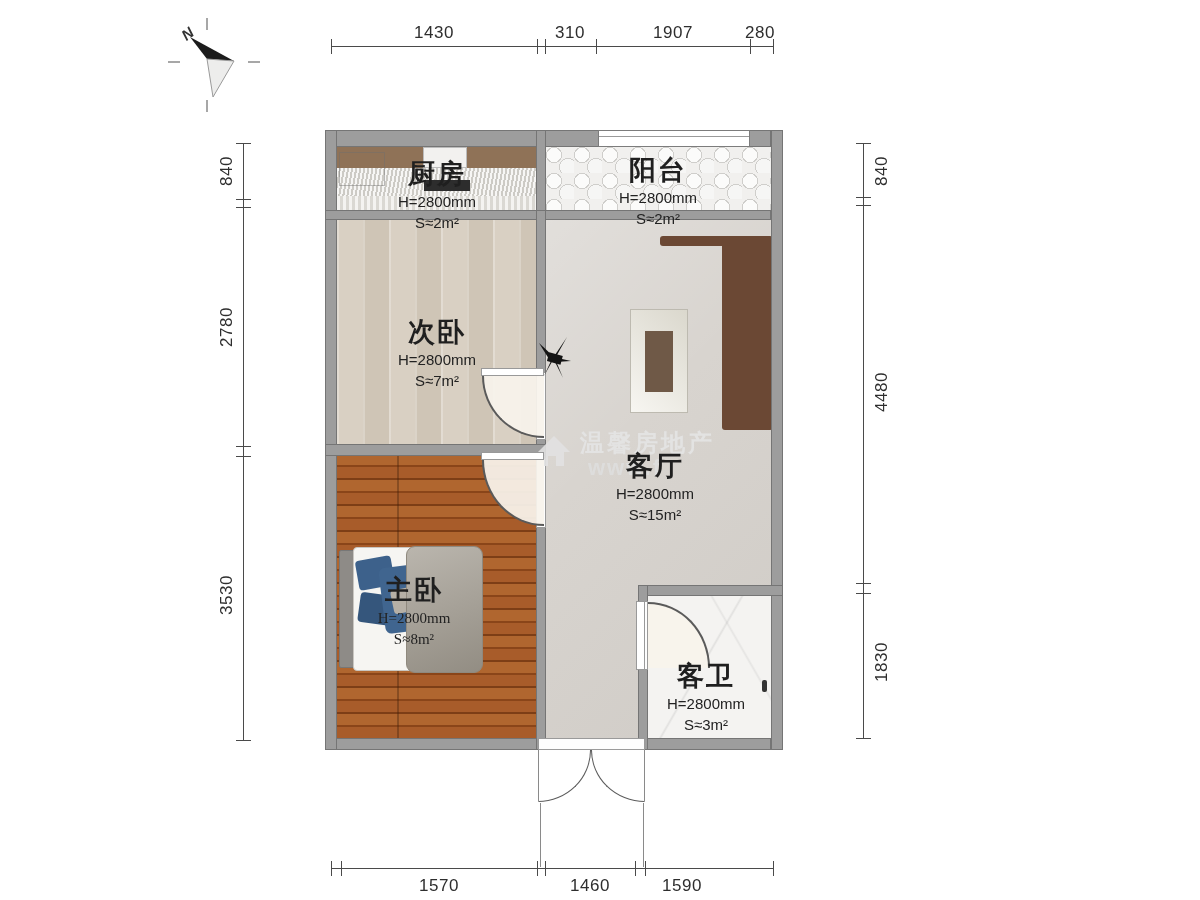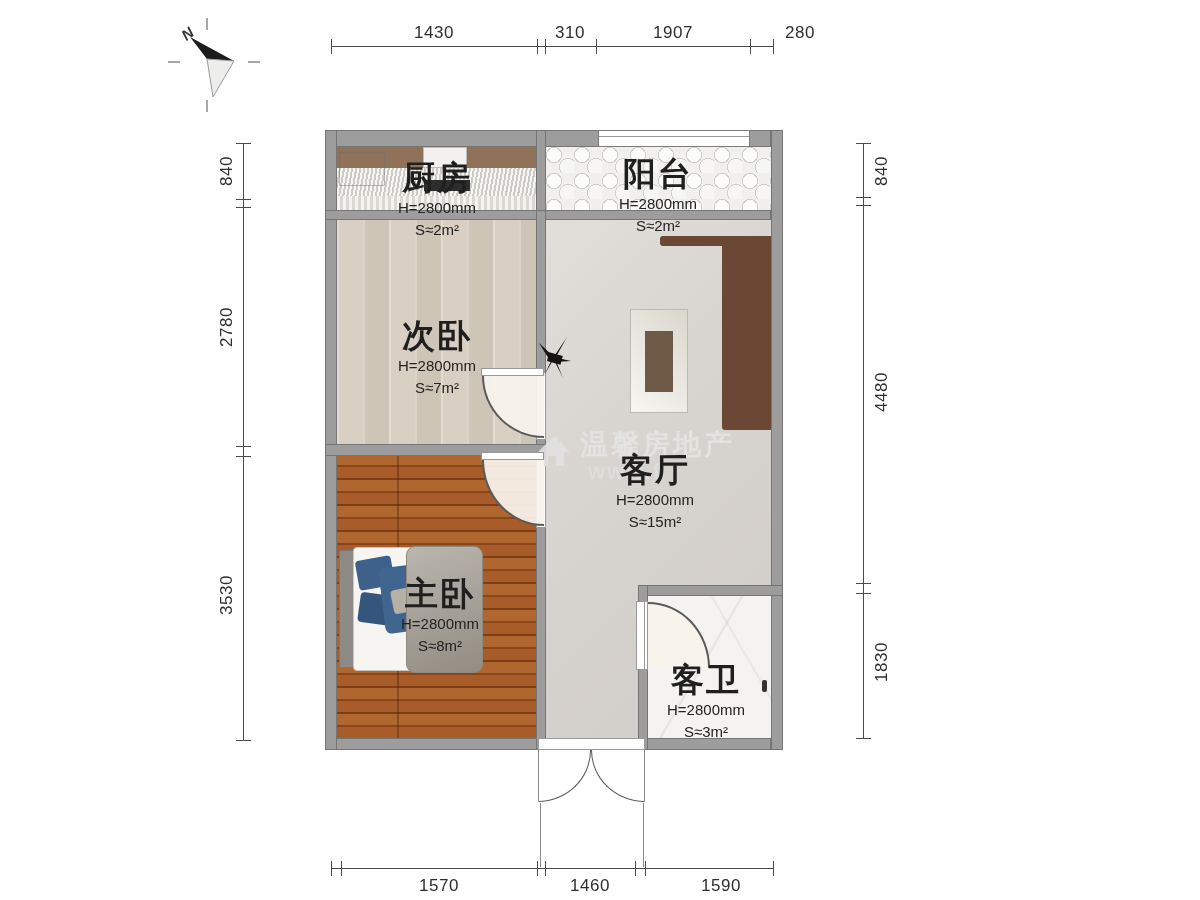--- a/index.html
+++ b/index.html
@@ -40,30 +40,30 @@
   
   .dimline-h{position:absolute;height:1px;background:#4a4a4a;z-index:40;}
   .dimline-v{position:absolute;width:1px;background:#4a4a4a;z-index:40;}
   .tick-v{position:absolute;width:1px;height:15px;background:#4a4a4a;z-index:40;}
   .tick-h{position:absolute;width:15px;height:1px;background:#4a4a4a;z-index:40;}
   .dimlabel{position:absolute;font-size:17px;color:#2e2e2e;white-space:nowrap;z-index:40;
             transform:translate(-50%,-50%);letter-spacing:.5px;}
   .dimlabel.rot{transform:translate(-50%,-50%) rotate(-90deg);}
   
   .room-label{position:absolute;text-align:center;z-index:30;transform:translateX(-50%);color:#1f1f1f;}
-  .room-name{font-size:33px;font-weight:bold;letter-spacing:2px;line-height:1.1;}
+  .room-name{font-size:27px;font-weight:bold;letter-spacing:2px;line-height:1.1;}
   .room-meta{font-size:15px;line-height:1.25;margin-top:3px;color:#222;}
   
   .furn{position:absolute;box-sizing:border-box;z-index:5;}
   .cushion{position:absolute;background:#a9a9ac;border:1px solid #8c8c90;box-sizing:border-box;border-radius:3px;
     background-image:linear-gradient(180deg,rgba(255,255,255,.35),rgba(0,0,0,.08));}
   
   .watermark{position:absolute;z-index:25;display:flex;align-items:flex-start;pointer-events:none;}
   .wm-text{color:rgba(228,228,228,.92);font-weight:bold;}
-  .wm-brand{font-size:28px;letter-spacing:3px;line-height:1.05;}
+  .wm-brand{font-size:24px;letter-spacing:3px;line-height:1.05;}
   .wm-url{font-size:22px;letter-spacing:2px;color:rgba(222,222,222,.85);margin-left:8px;}
   .disclaimer{position:absolute;font-size:17px;color:#2a2a2a;z-index:40;letter-spacing:1px;}
 </style>
 </head>
 <body>
 
 <div class="canvas">
 
   <svg class="abs" style="left:160px;top:8px;z-index:40;" width="105" height="112" viewBox="0 0 105 112">
     <line x1="47" y1="10" x2="47" y2="22" stroke="#8a8a8a" stroke-width="1.5"></line>
@@ -168,56 +168,56 @@
   <div class="room-label" style="left:437px;top:318px;">
     <div class="room-name">次卧</div>
     <div class="room-meta">H=2800mm</div>
     <div class="room-meta">S≈7m²</div>
   </div>
   <div class="room-label" style="left:655px;top:452px;">
     <div class="room-name">客厅</div>
     <div class="room-meta">H=2800mm</div>
     <div class="room-meta">S≈15m²</div>
   </div>
-  <div class="room-label" style="left:440px;top:576px;">
+  <div class="room-label" style="left:414px;top:576px;font-family:Liberation Serif, serif;">
     <div class="room-name">主卧</div>
     <div class="room-meta">H=2800mm</div>
     <div class="room-meta">S≈8m²</div>
   </div>
   <div class="room-label" style="left:706px;top:662px;">
     <div class="room-name">客卫</div>
     <div class="room-meta">H=2800mm</div>
     <div class="room-meta">S≈3m²</div>
   </div>
 
   <div class="dimline-h" style="left:331px;top:46px;width:442px;"></div>
   <div class="tick-v" style="left:331px;top:39px;"></div>
   <div class="tick-v" style="left:537px;top:39px;"></div>
   <div class="tick-v" style="left:545px;top:39px;"></div>
   <div class="tick-v" style="left:596px;top:39px;"></div>
   <div class="tick-v" style="left:750px;top:39px;"></div>
   <div class="tick-v" style="left:773px;top:39px;"></div>
   <div class="dimlabel" style="left:434px;top:33px;">1430</div>
   <div class="dimlabel" style="left:570px;top:33px;">310</div>
   <div class="dimlabel" style="left:673px;top:33px;">1907</div>
-  <div class="dimlabel" style="left:760px;top:33px;margin-left:40px;">280</div>
+  <div class="dimlabel" style="left:760px;top:33px;">280</div>
 
   <div class="extline" style="left:540px;top:803px;width:1px;height:64px;"></div>
   <div class="extline" style="left:643px;top:803px;width:1px;height:64px;"></div>
   <div class="dimline-h" style="left:331px;top:868px;width:442px;"></div>
   <div class="tick-v" style="left:331px;top:861px;"></div>
   <div class="tick-v" style="left:341px;top:861px;"></div>
   <div class="tick-v" style="left:537px;top:861px;"></div>
   <div class="tick-v" style="left:545px;top:861px;"></div>
   <div class="tick-v" style="left:635px;top:861px;"></div>
   <div class="tick-v" style="left:645px;top:861px;"></div>
   <div class="tick-v" style="left:773px;top:861px;"></div>
   <div class="dimlabel" style="left:439px;top:886px;">1570</div>
   <div class="dimlabel" style="left:590px;top:886px;">1460</div>
-  <div class="dimlabel" style="left:721px;top:886px;">1590</div>
+  <div class="dimlabel" style="left:682px;top:886px;">1590</div>
 
   <div class="dimline-v" style="left:243px;top:143px;height:597px;"></div>
   <div class="tick-h" style="left:236px;top:143px;"></div>
   <div class="tick-h" style="left:236px;top:199px;"></div>
   <div class="tick-h" style="left:236px;top:207px;"></div>
   <div class="tick-h" style="left:236px;top:446px;"></div>
   <div class="tick-h" style="left:236px;top:456px;"></div>
   <div class="tick-h" style="left:236px;top:740px;"></div>
   <div class="dimlabel rot" style="left:227px;top:171px;">840</div>
   <div class="dimlabel rot" style="left:227px;top:327px;">2780</div>

